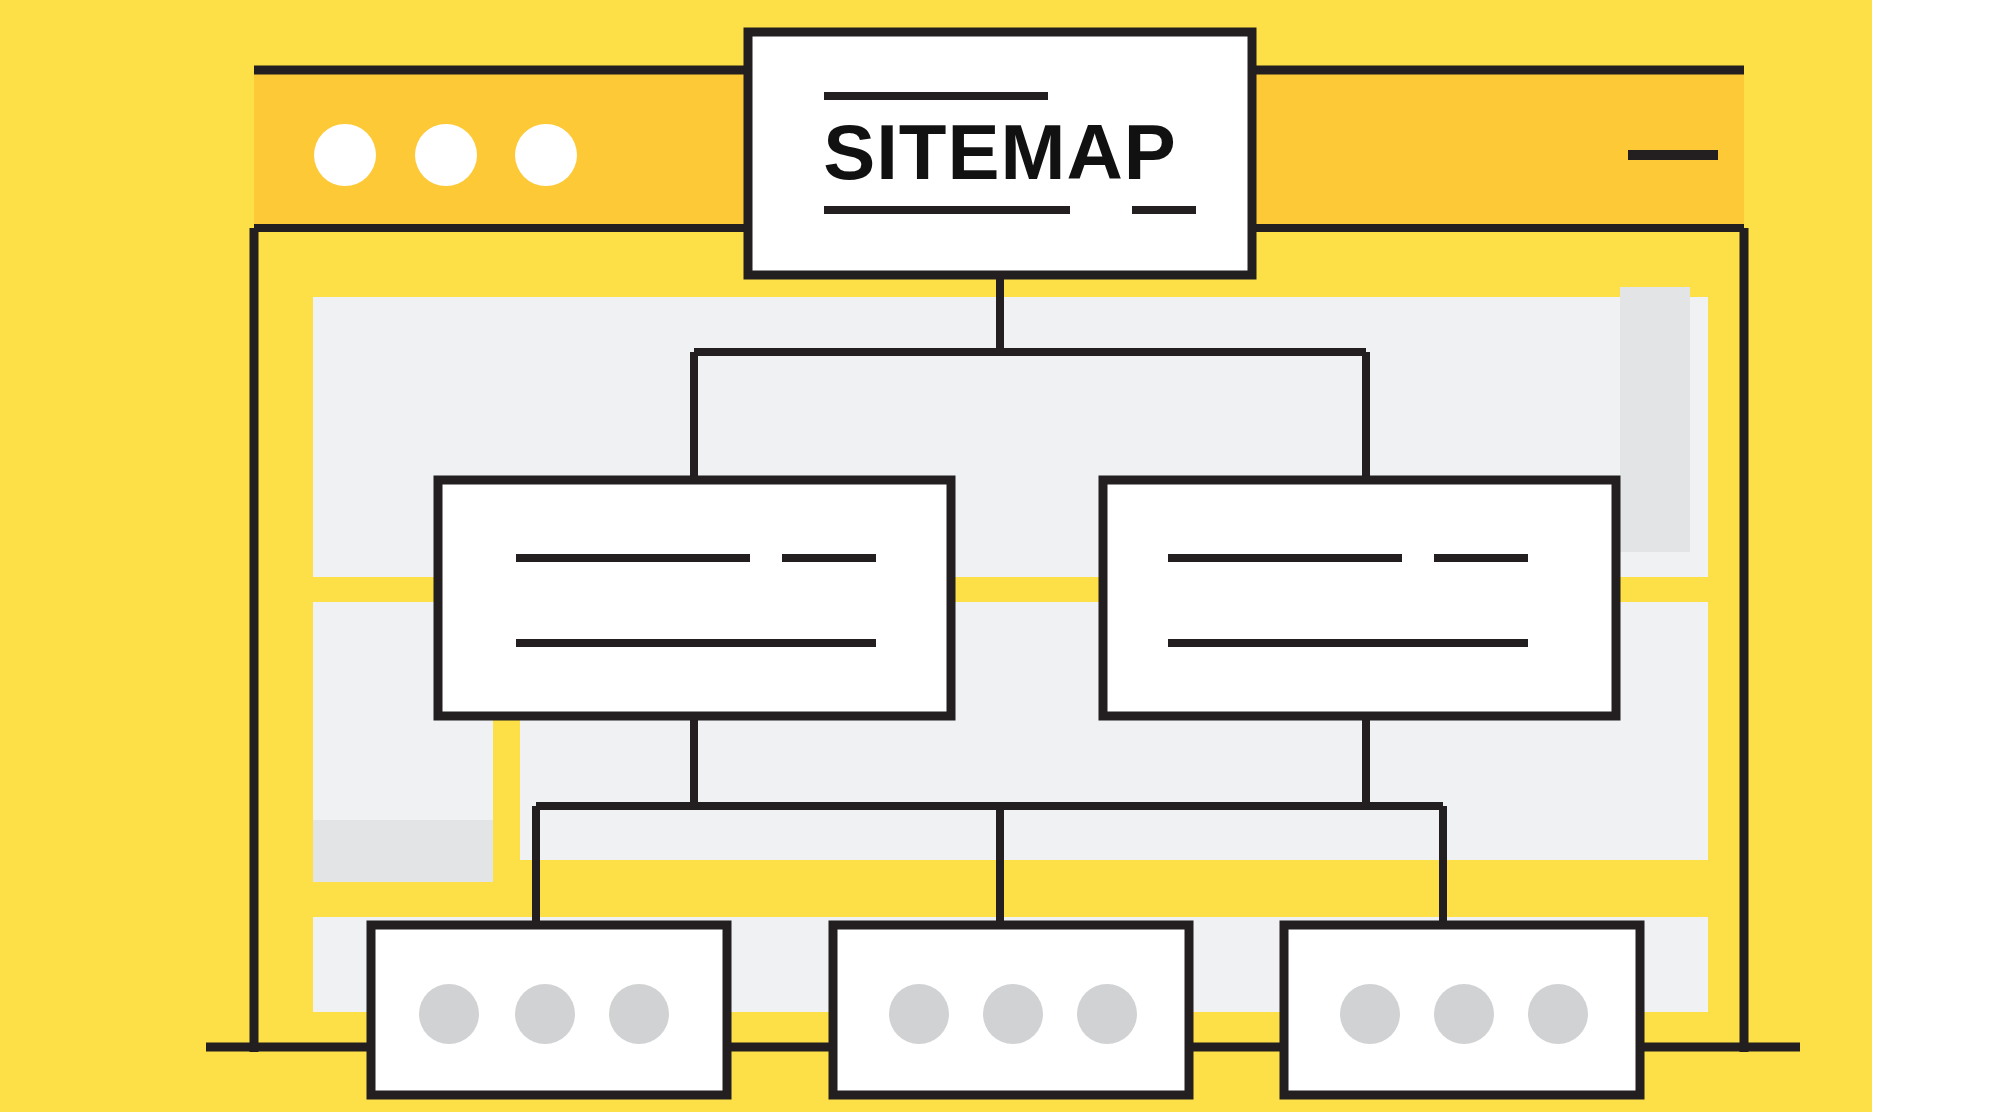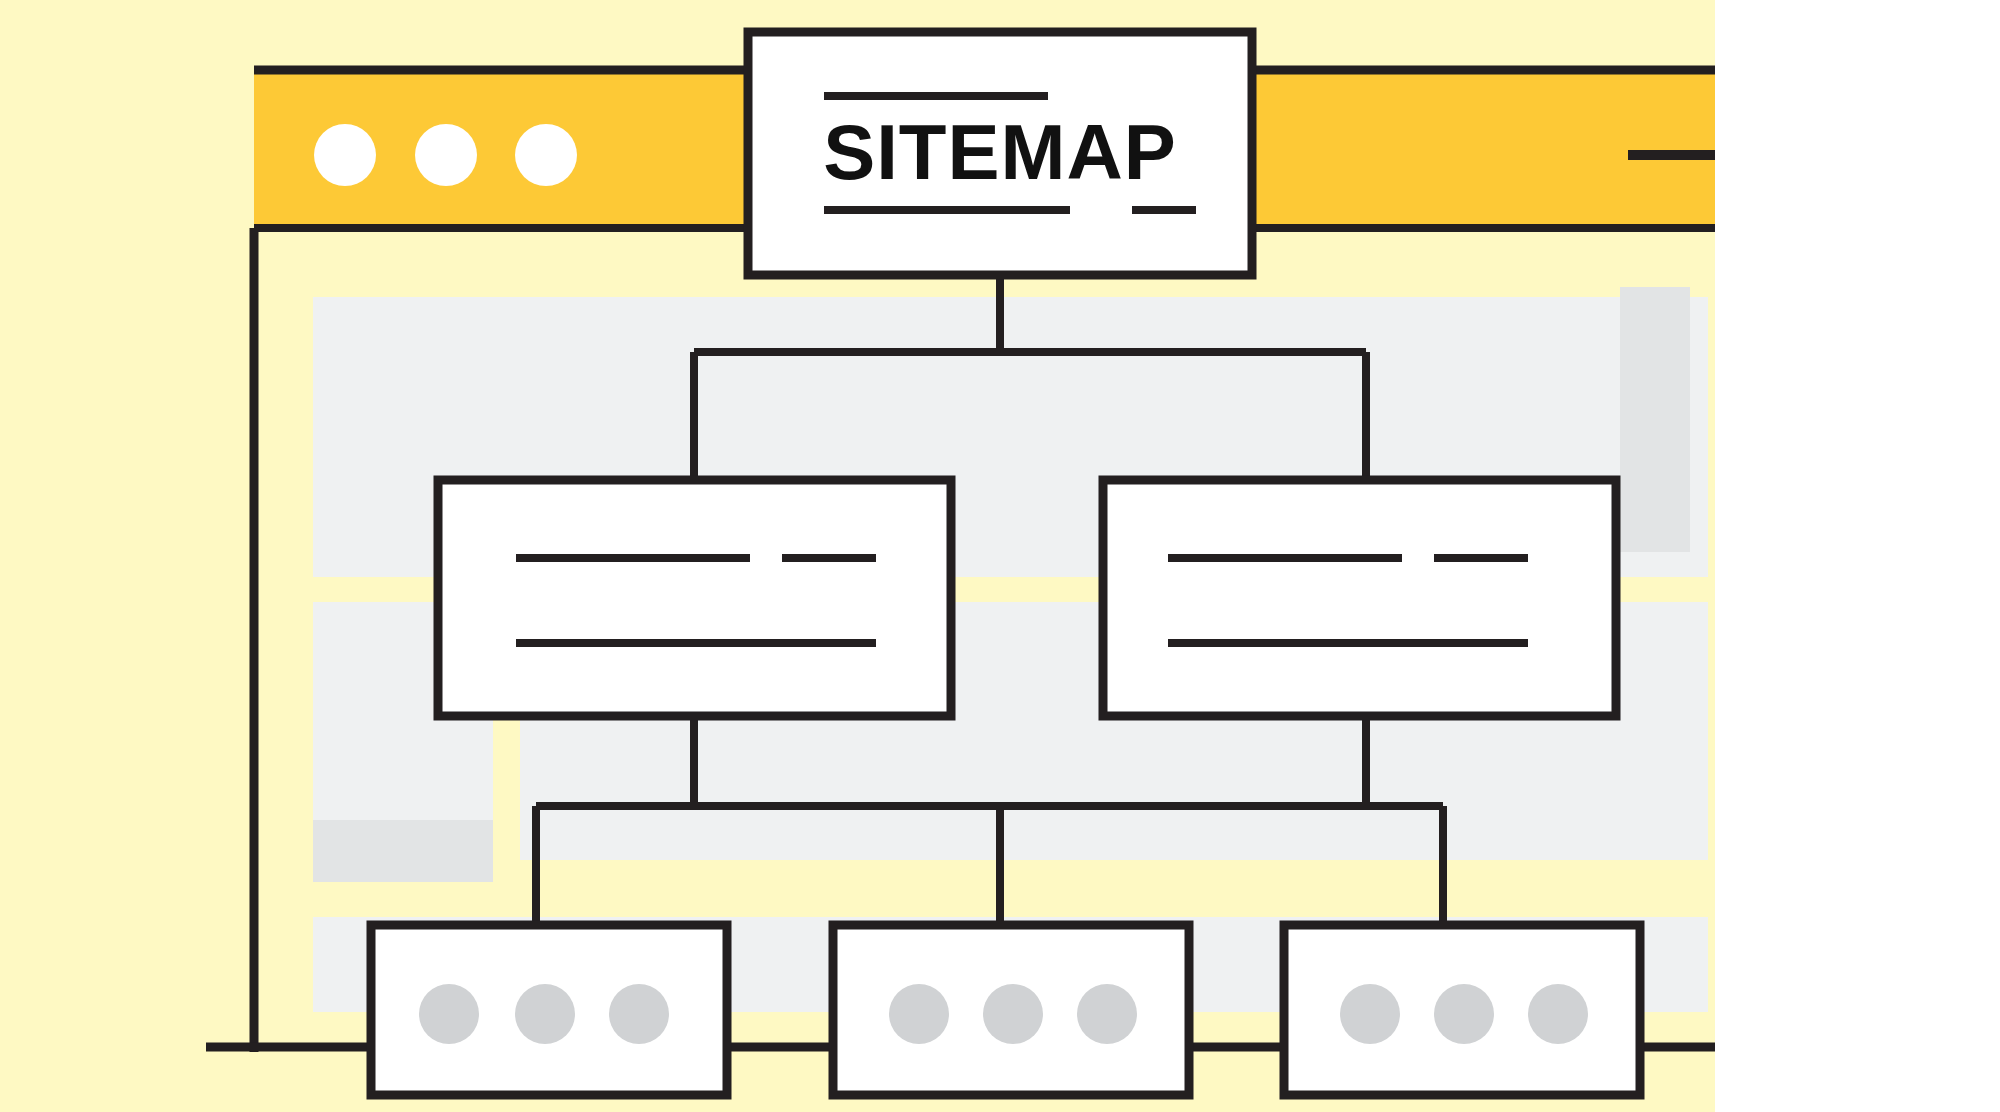--- a/index.html
+++ b/index.html
@@ -3,23 +3,23 @@
 <meta charset="utf-8">
 <style>
   html, body {
     margin: 0;
     padding: 0;
     background: #ffffff;
     font-family: "Liberation Sans", sans-serif;
   }
   #stage {
     position: relative;
-    width: 1715px;
+    width: 1872px;
     height: 1112px;
-    background: #fef9c3;
+    background: #fde047;
     overflow: hidden;
     text-decoration: underline;
   }
   #stage svg {
     position: absolute;
     top: 0;
     left: 0;
     width: 2000px;
     height: 1112px;
   }

